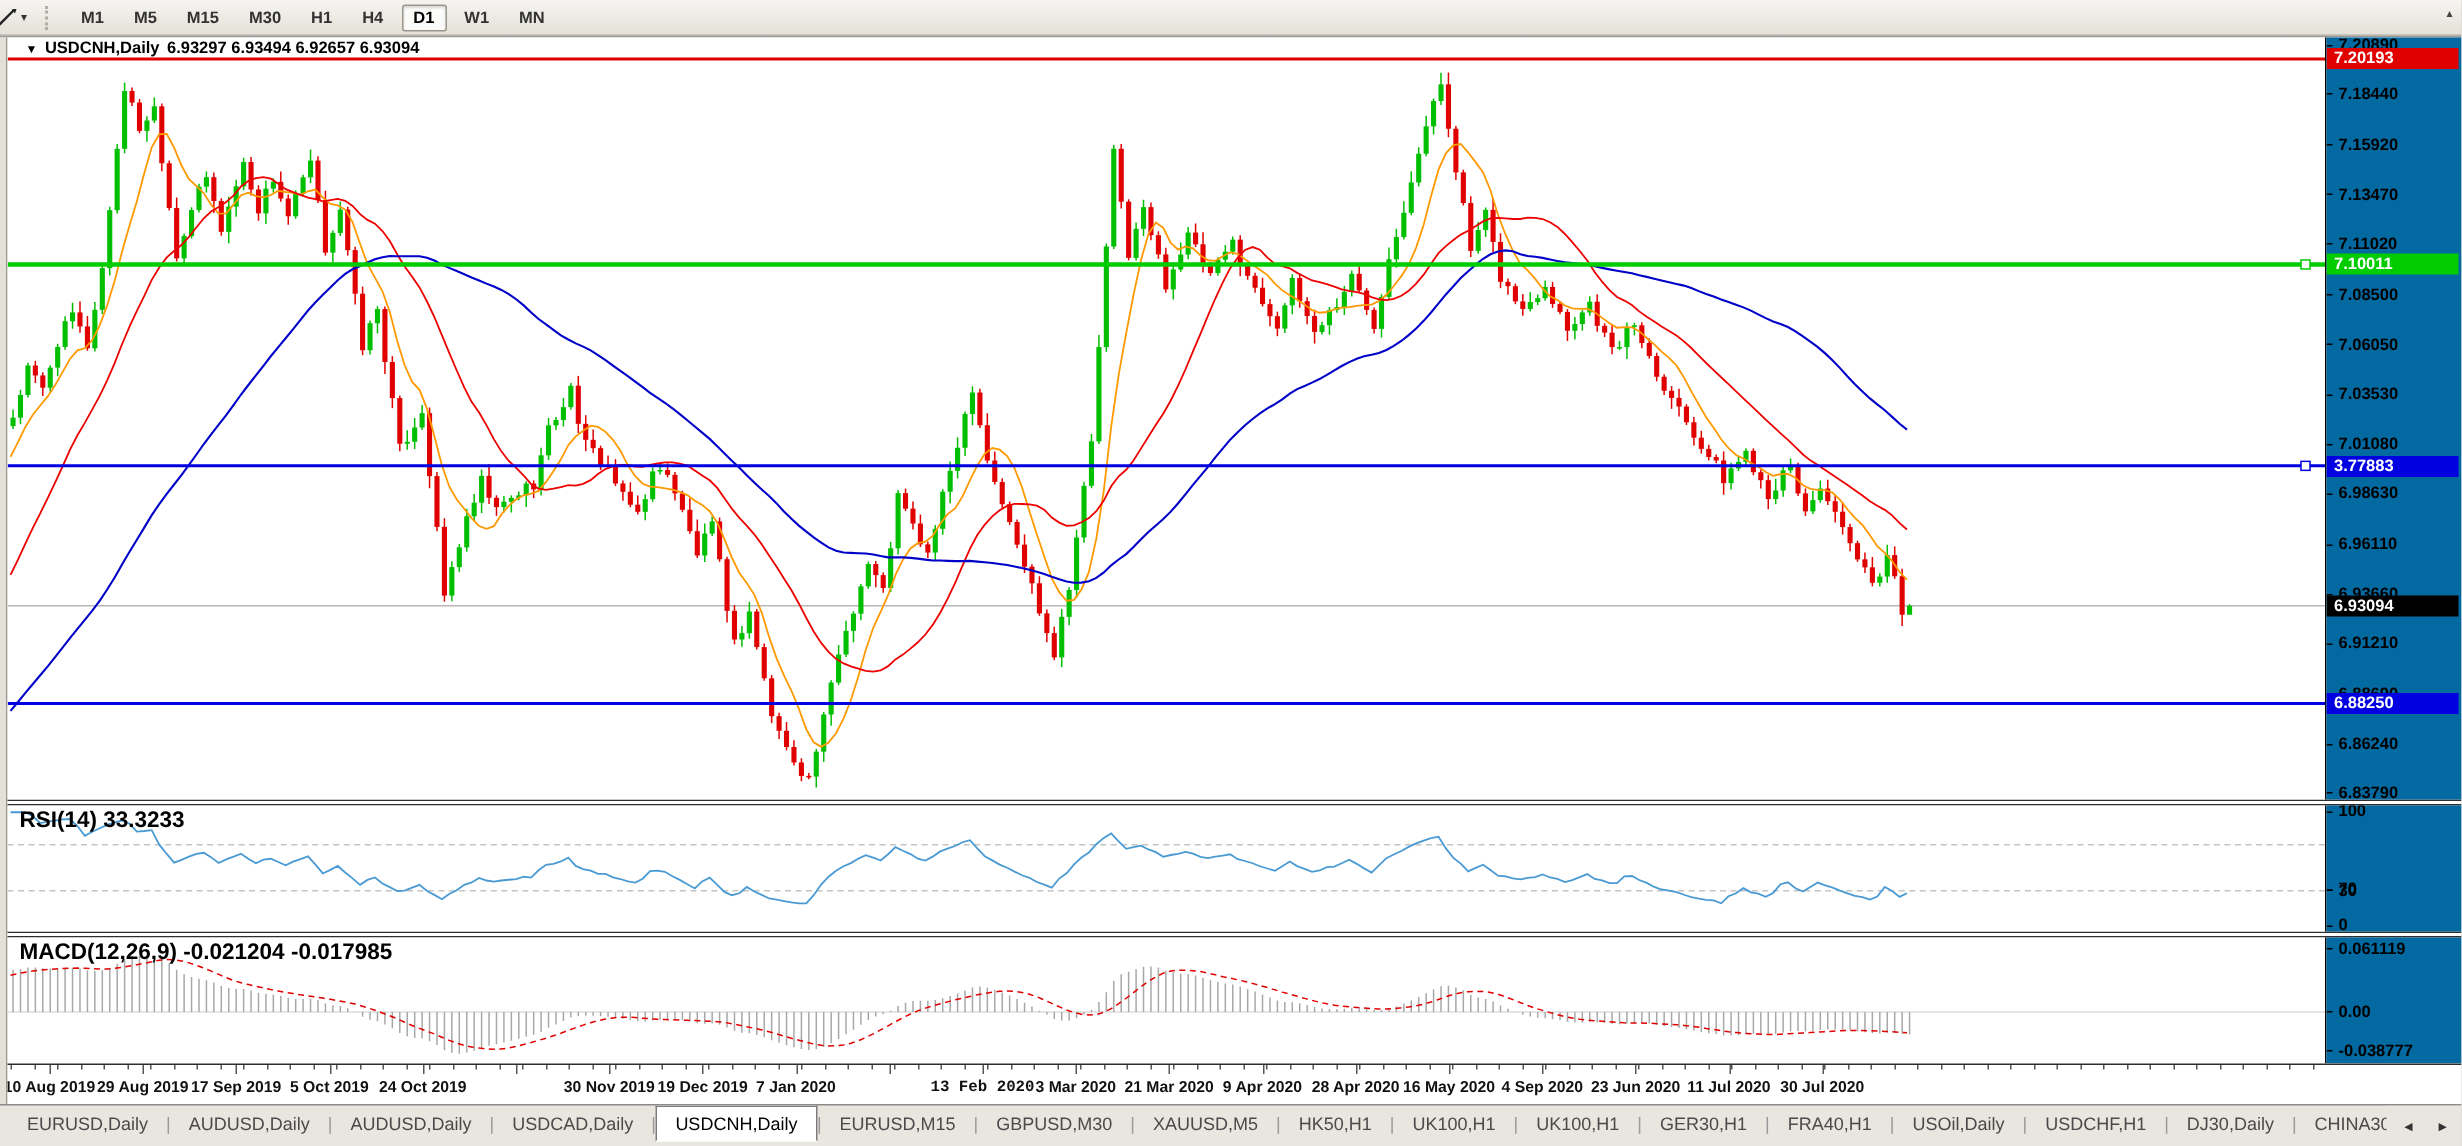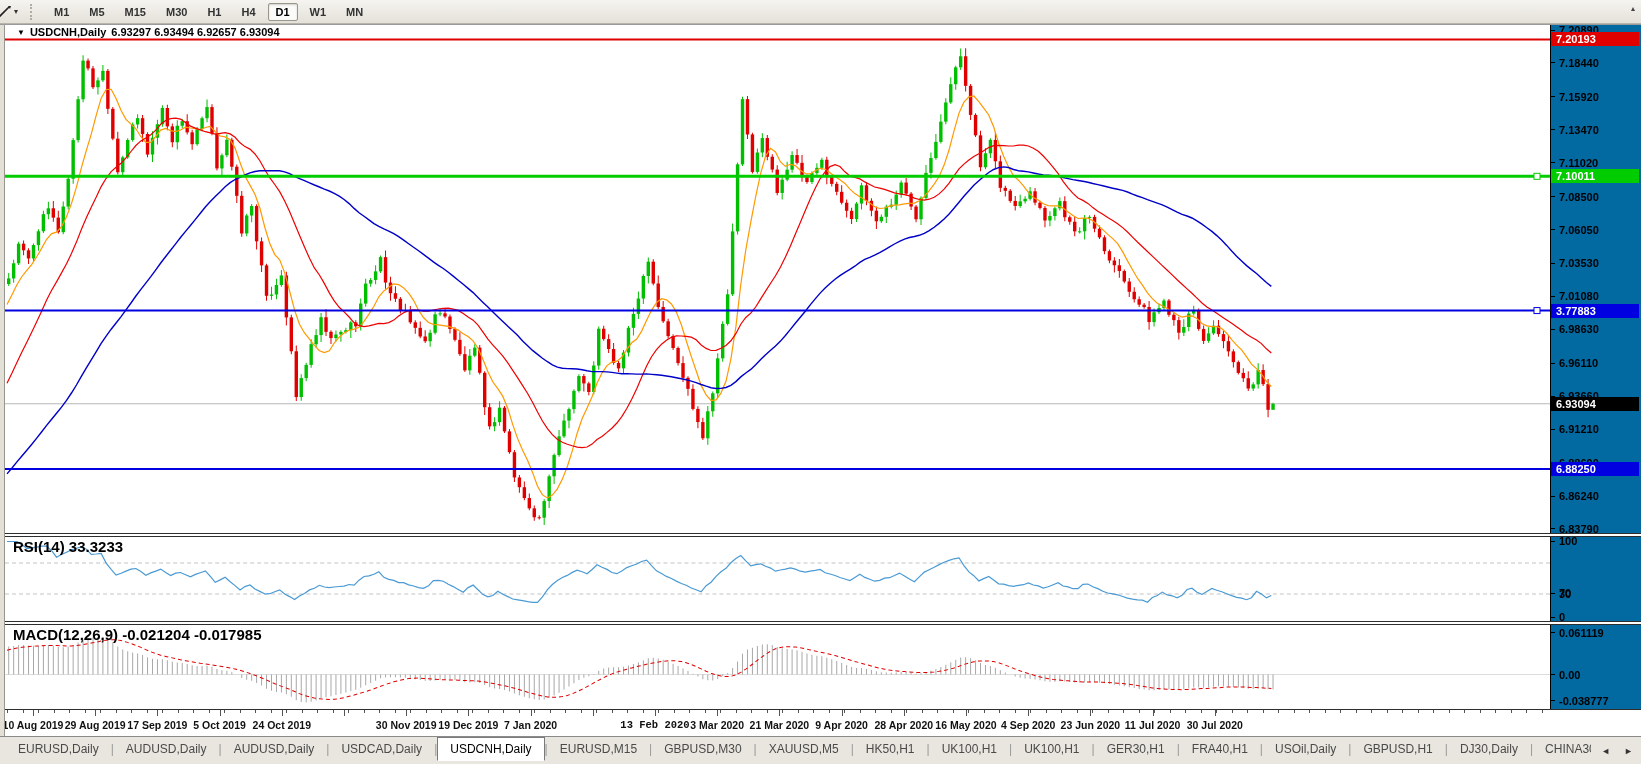--- a/index.html
+++ b/index.html
@@ -1107,21 +1107,21 @@
         <span class="tab">UK100,H1</span>
         <span class="tab-div">|</span>
         <span class="tab">UK100,H1</span>
         <span class="tab-div">|</span>
         <span class="tab">GER30,H1</span>
         <span class="tab-div">|</span>
         <span class="tab">FRA40,H1</span>
         <span class="tab-div">|</span>
         <span class="tab">USOil,Daily</span>
         <span class="tab-div">|</span>
-        <span class="tab">GBPUSD,H1</span>
+        <span class="tab">USDCHF,H1</span>
         <span class="tab-div">|</span>
         <span class="tab">DJ30,Daily</span>
         <span class="tab-div">|</span>
         <span class="tab">CHINA300,H4</span>
         <span class="tab-div">|</span>
         <span class="tab">USOil,H</span>
       </div>
     <div class="tab-scrolls">
       <span>◄</span>
       <span>►</span>

